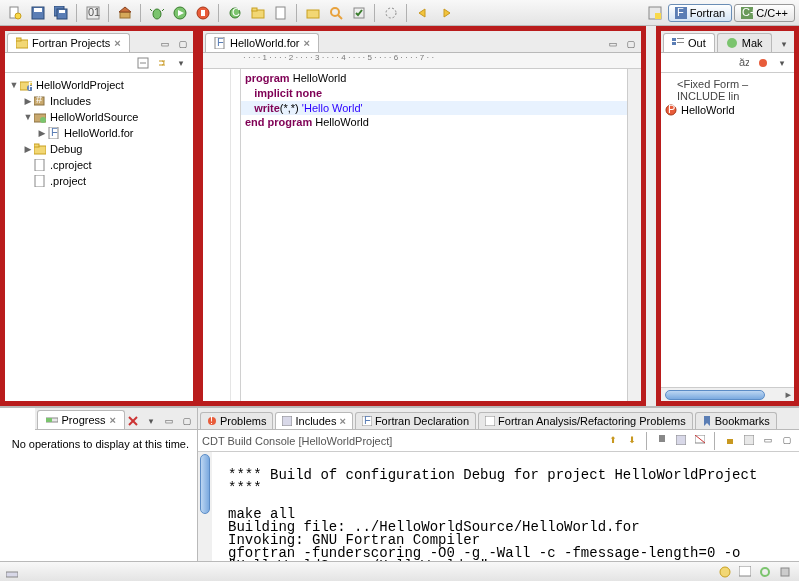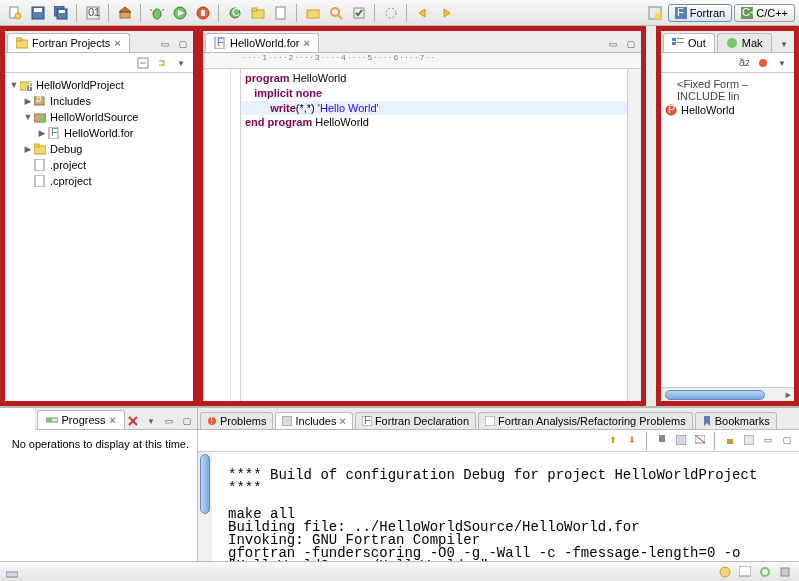--- a/index.html
+++ b/index.html
@@ -26,21 +26,21 @@
 .indent-0 { padding-left:2px; } .indent-1 { padding-left:16px; } .indent-2 { padding-left:30px; }
 .twist { width:10px; display:inline-block; text-align:center; color:#666; font-size:9px; }
 .ticon { width:14px; height:14px; margin-right:3px; display:inline-flex; align-items:center; justify-content:center; }
 .editor-area { flex:1; display:flex; background:#fff; overflow:hidden; }
 .ruler { height:16px; background:#f6f6f6; border-bottom:1px solid #ccc; font-size:8px; color:#777; padding-left:40px; white-space:nowrap; overflow:hidden; letter-spacing:0; }
 .gutter { width:28px; background:#fff; border-right:1px solid #e5e5e5; }
 .gutter2 { width:10px; background:#fff; border-right:1px solid #d0d0d0; }
 .code { flex:1; font-family:Monaco,Menlo,monospace; font-size:11px; padding:2px 0 0 4px; line-height:14px; white-space:pre; }
 .kw { color:#7f0055; font-weight:bold; }
 .str { color:#2a00ff; }
-.hl-line { background:#e8f2fe; display:block; margin-left:-4px; padding-left:20px; }
+.hl-line { background:#e8f2fe; display:block; margin-left:-4px; padding-left:4px; }
 .outline-body { flex:1; padding:4px; overflow:auto; }
 .outline-row { display:flex; align-items:center; gap:4px; padding:1px 0; cursor:pointer; }
 .scroll-h { height:14px; background:#f0f0f0; border-top:1px solid #ccc; display:flex; align-items:center; }
 .scroll-thumb { height:10px; background:linear-gradient(#bcd6f2,#7aa9df); border:1px solid #5b8cc6; border-radius:6px; margin-left:4px; }
 .bottom-row { height:155px; display:flex; border-top:2px solid #b9b9b9; }
 .progress-panel { width:198px; background:#fff; border-right:1px solid #b9b9b9; display:flex; flex-direction:column;align-items:flex-end; }
 .console-panel { flex:1; background:#fff; display:flex; flex-direction:column; }
 .console-tabs { height:22px; display:flex; align-items:flex-end; border-bottom:1px solid #b9b9b9; background:#ececec; overflow:hidden; }
 .ctab { padding:2px 6px; border:1px solid #b9b9b9; border-bottom:none; background:#e8e8e8; border-radius:3px 3px 0 0; margin-left:2px; display:flex; align-items:center; gap:3px; cursor:pointer; font-size:10px; white-space:nowrap; }
 .ctab.active { background:#fff; }
@@ -277,30 +277,30 @@
             </span>
             <span>Debug</span>
           </div>
         <div class="tree-row indent-1">
             <span class="twist"></span>
             <span class="ticon">
               <svg width="12" height="12">
                 <rect x="1" y="0" width="9" height="12" fill="#fff" stroke="#888"></rect>
               </svg>
             </span>
-            <span>.project</span>
+            <span>.cproject</span>
           </div>
         <div class="tree-row indent-1">
             <span class="twist"></span>
             <span class="ticon">
               <svg width="12" height="12">
                 <rect x="1" y="0" width="9" height="12" fill="#fff" stroke="#888"></rect>
               </svg>
             </span>
-            <span>.cproject</span>
+            <span>.project</span>
           </div>
       </div>
     </div>
   </div>
 
   <div class="center-col">
     <div class="panel" style="flex:1">
       <div class="tab-bar">
         <div class="tab">
           <span>
@@ -460,20 +460,21 @@
       <div class="ctab">
           <span>
             <svg width="10" height="10">
               <polygon points="2,0 8,0 8,10 5,7 2,10" fill="#5b7eb5"></polygon>
             </svg>
           </span>
           <span>Bookmarks</span>
         </div>
     </div>
     <div class="console-toolbar">
+      <span style="color:#555">CDT Build Console [HelloWorldProject]</span>
       <div style="margin-left:auto;display:flex;gap:3px">
         <span class="mini-btn" style="color:#c89820">⬆</span>
         <span class="mini-btn" style="color:#c89820">⬇</span>
         <span class="tb-sep"></span>
         <span class="mini-btn">
             <svg width="10" height="10">
               <rect x="2" y="0" width="6" height="7" fill="#888"></rect>
             </svg>
           </span>
         <span class="mini-btn">

